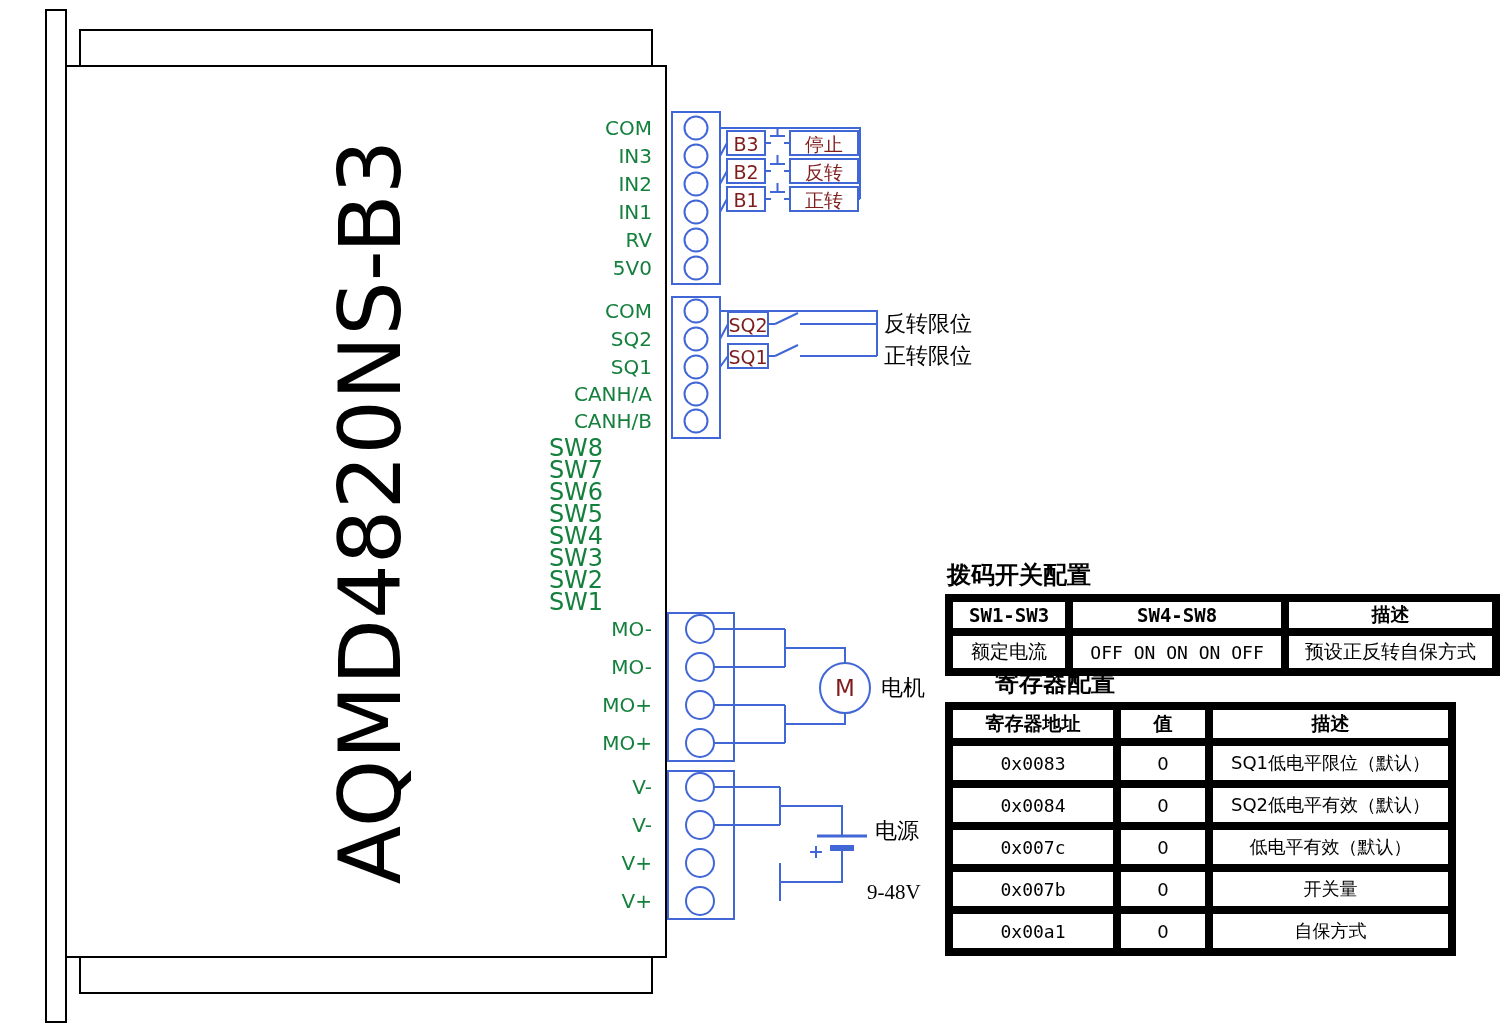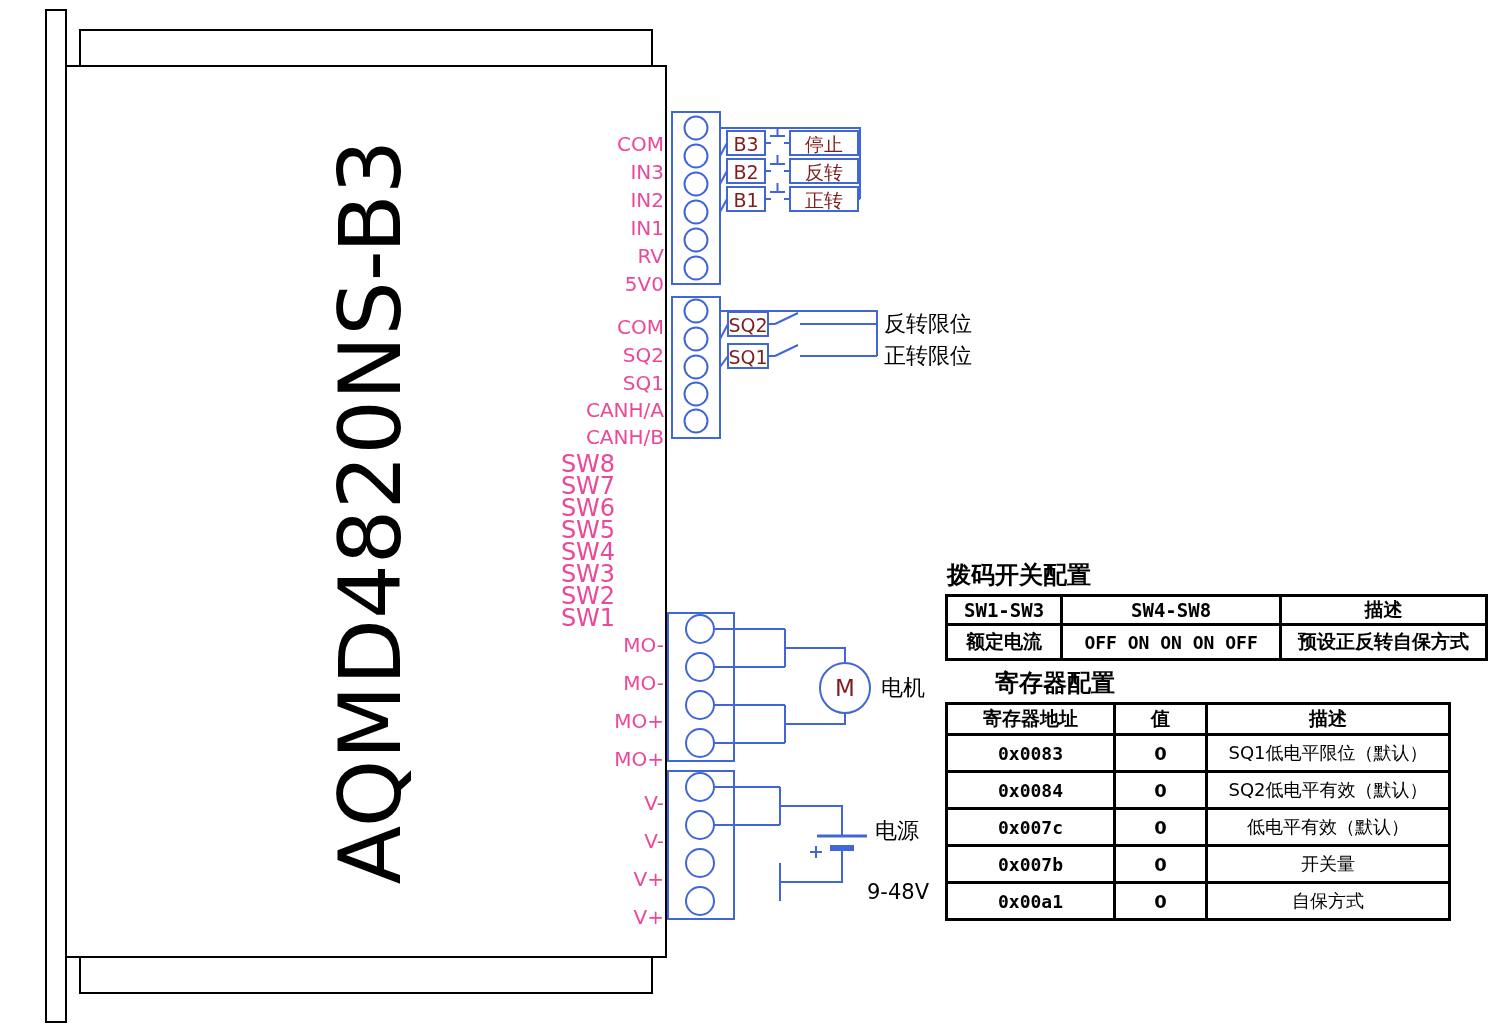--- a/index.html
+++ b/index.html
@@ -10,46 +10,46 @@
   .canvas svg { position:absolute; left:0; top:0; }
 
   .device-name {
     position:absolute; left:20px; top:457px; width:700px; height:110px;
     display:flex; align-items:center; justify-content:center;
     transform:rotate(-90deg);
     font-size:86px; white-space:nowrap; color:#000;
   }
 
   .pin {
-    position:absolute; left:512px; width:152px; text-align:right;
-    font-size:20px; line-height:26px; color:#ec4899; white-space:nowrap;margin-top:16px;
+    position:absolute; left:500px; width:152px; text-align:right;
+    font-size:20px; line-height:26px; color:#15803d; white-space:nowrap;
   }
   .pin.sw { font-size:24px; line-height:22px;text-align:center; }
 
   .boxtxt {
     position:absolute; text-align:center; font-size:19px; line-height:20px;
     color:#7f1d1d; white-space:nowrap;
   }
-  .anno { position:absolute; font-size:22px; line-height:26px; color:#000; white-space:nowrap; }
+  .anno { position:absolute; font-size:22px; line-height:26px; color:#000; white-space:nowrap;font-family:Liberation Serif, serif; }
   .anno.small { font-size:21px;margin-top:32px; }
 
   .tbl-title { position:absolute; font-size:24px; font-weight:bold; color:#000; white-space:nowrap; }
 
   .tbl { position:absolute; border-collapse:collapse; table-layout:fixed; background:#fff; color:#000; }
   .tbl th, .tbl td {
-    border:3px solid #000000; text-align:center; vertical-align:middle;
+    border:8px solid #000000; text-align:center; vertical-align:middle;
     padding:0 16px; font-size:18px; overflow:hidden; white-space:nowrap;
   }
   .tbl th { font-weight:bold; font-size:19px; }
   .tbl1 th { height:26px; }
   .tbl1 td { height:32px; }
   .tbl2 th { height:28px; }
   .tbl2 td { height:34px; }
   .mono { font-family:"DejaVu Sans Mono","Liberation Mono",monospace; }
-  .b { font-weight:bold;border-radius:9px; }
+  .b { font-weight:normal;border-radius:9px; }
   .n { font-weight:normal; }
 </style>
 </head>
 <body>
 
 <div class="canvas">
 
   <svg width="1500" height="1033" viewBox="0 0 1500 1033">
 
     <g stroke="#000" fill="#fff" stroke-width="2">

